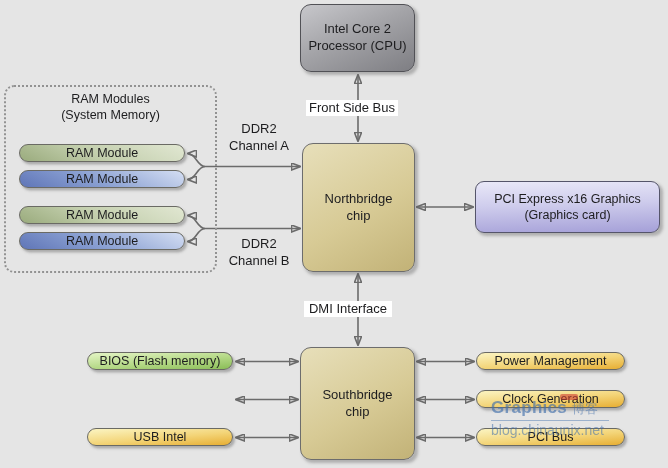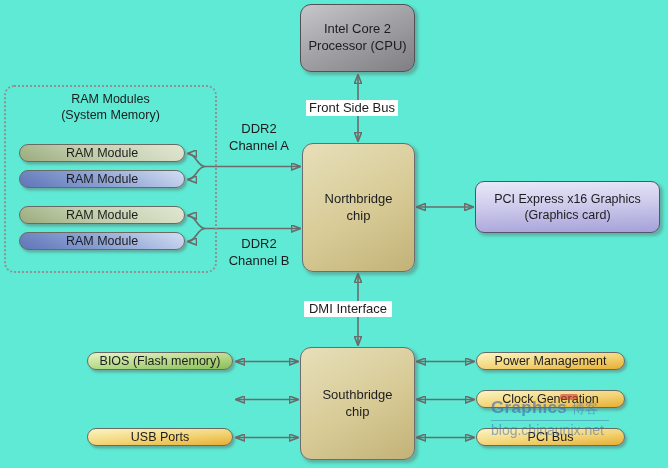--- a/index.html
+++ b/index.html
@@ -1,17 +1,17 @@
 <!DOCTYPE html>
 <html><head>
 <meta charset="utf-8">
 <style>
   html,body { margin:0; padding:0; background:#ffffff; }
   .stage {
-    position:relative; width:668px; height:468px; background:#5eead4;
+    position:relative; width:668px; height:468px; background:#e5e5e5;
     font-family:"Liberation Sans", sans-serif; overflow:hidden;
   }
   svg.wires { position:absolute; left:0; top:0; width:668px; height:468px; }
   svg.wires path { stroke:#6b6b6b; stroke-width:1.6; fill:none; }
 
   .node {
     position:absolute; box-sizing:border-box;
     display:flex; align-items:center; justify-content:center;
     text-align:center; white-space:pre-line;
     border:1px solid #64646a; border-radius:11px;
@@ -131,21 +131,21 @@
   <div class="node bridge nb">Northbridge
 chip</div>
 
   <div class="node pci">PCI Express x16 Graphics
 (Graphics card)</div>
 
   <div class="node bridge sb">Southbridge
 chip</div>
 
   <div class="pill left-pill green" style="top:352px">BIOS (Flash memory)</div>
-  <div class="pill left-pill yellow" style="top:428px">USB Ports</div>
+  <div class="pill left-pill yellow" style="top:428px">USB Intel</div>
 
   <div class="pill right-pill yellow" style="top:352px">Power Management</div>
   <div class="pill right-pill yellow" style="top:390px">Clock Generation</div>
   <div class="pill right-pill yellow" style="top:428px">PCI Bus</div>
 
   <div class="wm">
     <div class="wm-top">
       <span class="wm-brand">Graphics</span>
       <span class="wm-suffix">博客</span>
       <span class="wm-red"></span>

